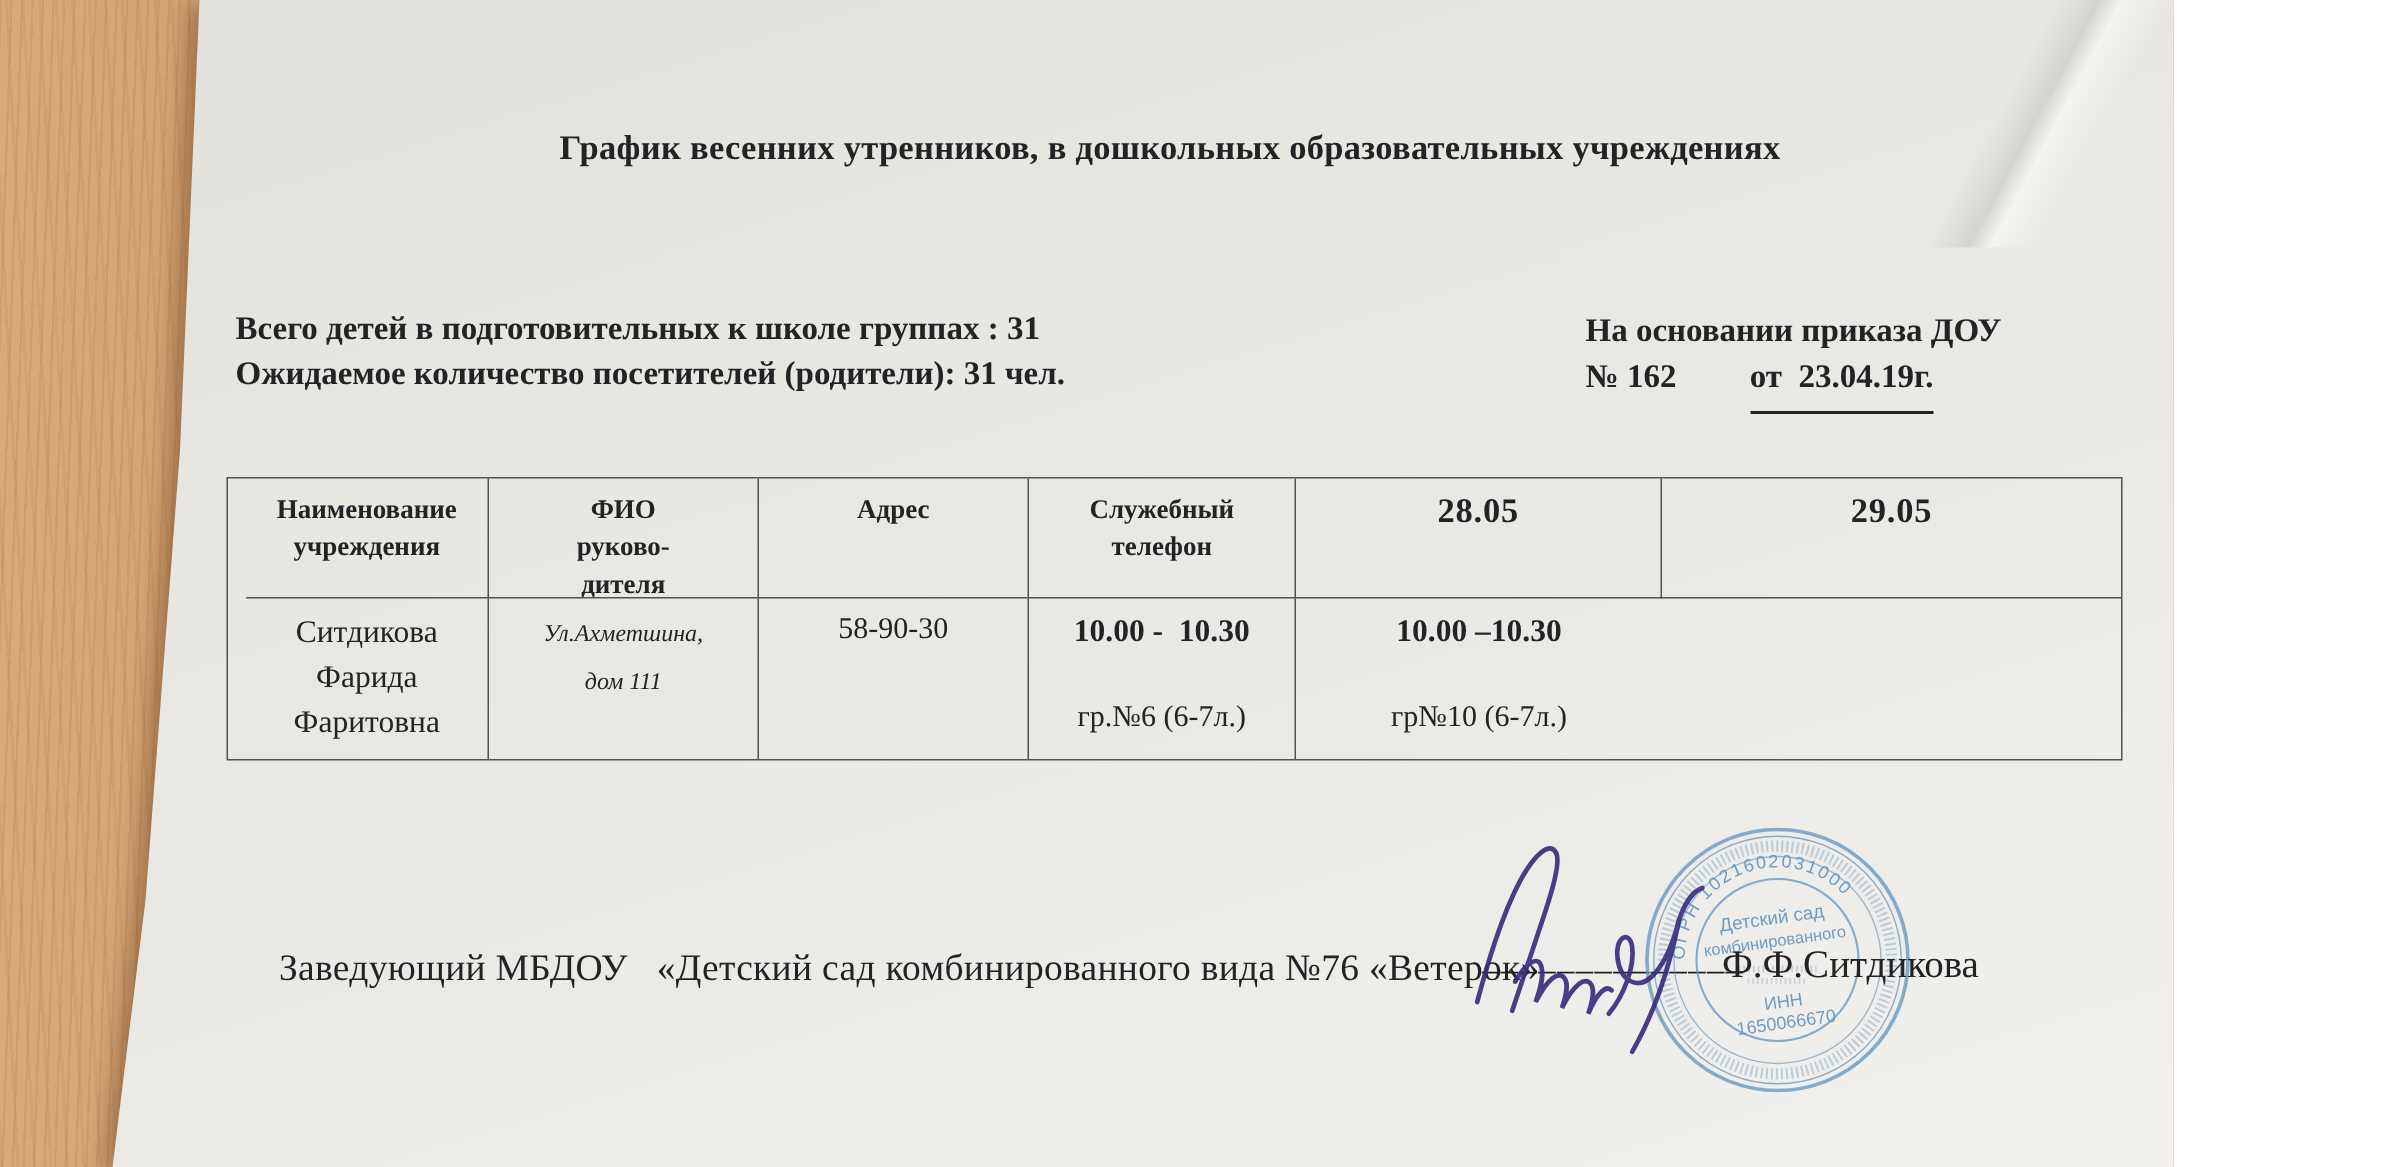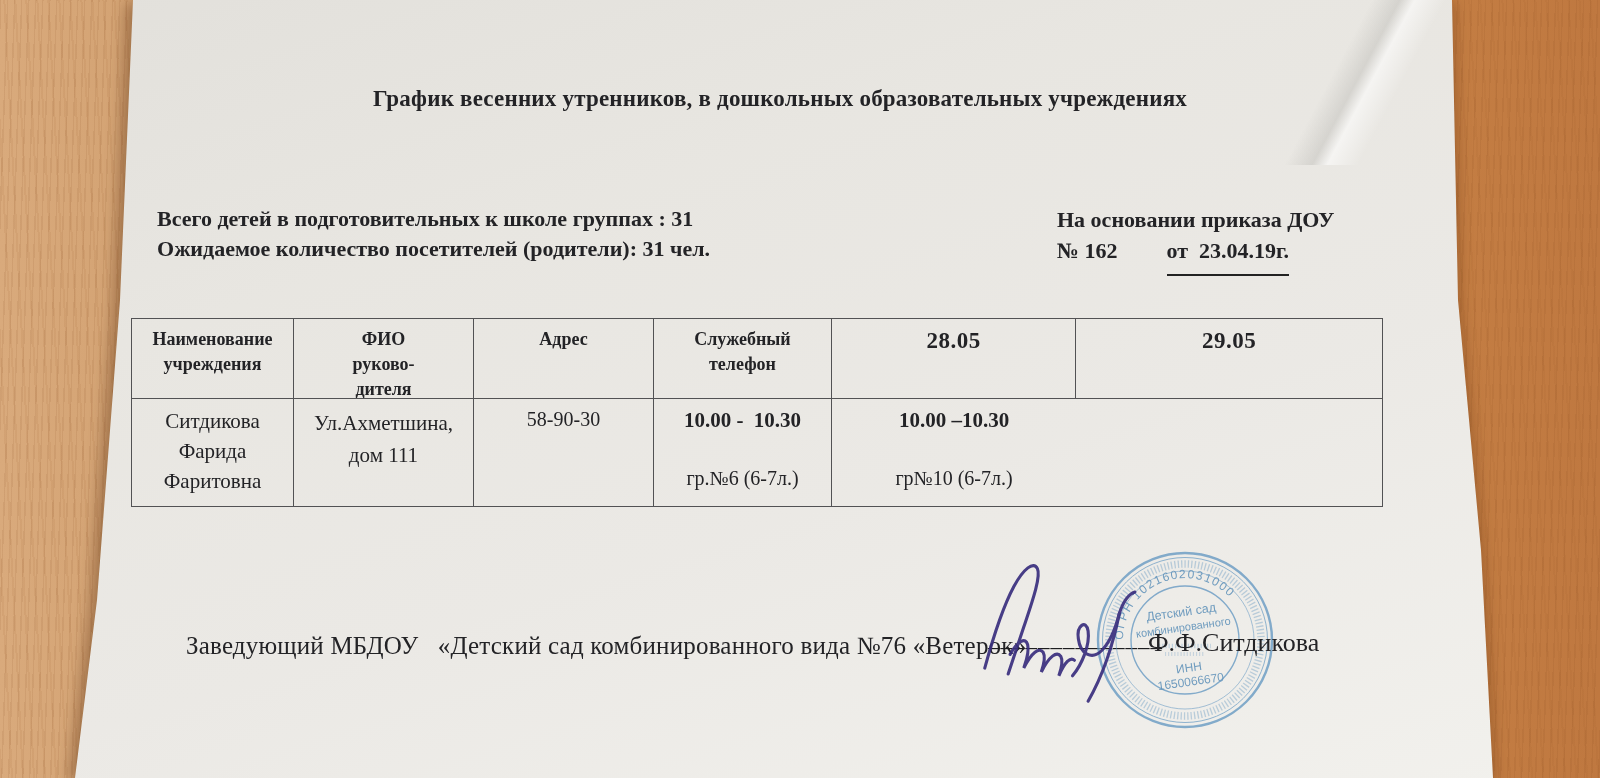--- a/index.html
+++ b/index.html
@@ -1,16 +1,16 @@
 <!DOCTYPE html>
 <html><head>
 <meta charset="utf-8">
 <style>
   html,body{margin:0;padding:0;}
-  .stage{position:relative;width:1600px;height:778px;overflow:hidden;
+  .stage{position:relative;width:1449px;height:778px;overflow:hidden;
          font-family:"Liberation Serif","DejaVu Serif",serif;color:#232326;}
   
   .desk{position:absolute;inset:0;
     background:
       repeating-linear-gradient(92deg, rgba(125,65,22,0.10) 0 1.5px, rgba(0,0,0,0) 1.5px 7px),
       repeating-linear-gradient(87deg, rgba(150,85,35,0.09) 0 2px, rgba(0,0,0,0) 2px 11px),
       linear-gradient(90deg,#d9aa7c 0%,#d2a171 10%,#c9884e 28%,#cd8d54 55%,#c57f44 88%,#bf7840 100%);}
   
   .paper-shadow{position:absolute;inset:0;
     filter:drop-shadow(-7px 3px 7px rgba(90,45,15,0.35)) drop-shadow(5px 2px 6px rgba(90,45,15,0.22));}
@@ -24,34 +24,34 @@
   .prel{white-space:pre-line;}
   
   .title{left:150px;top:84px;width:1260px;text-align:center;font-weight:bold;
          font-size:23px;line-height:30px;letter-spacing:.2px;}
   
   .summary{left:157px;top:204px;font-size:22px;font-weight:bold;line-height:30px;}
   .order{left:1057px;top:204px;font-size:22px;font-weight:bold;line-height:31px;}
   .order .num{display:inline-block;min-width:104px;}
   .order .date{border-bottom:2px solid #222;padding-bottom:11px;}
   
-  .tbl{left:131px;top:318px;display:grid;
+  .tbl{left:151px;top:318px;display:grid;
        grid-template-columns:162px 180px 180px 178px 244px 306px;
        grid-template-rows:80px 107px;
-       border:1.5px solid #525254;background:transparent;}
+       border:1.5px solid #525254;background:transparent;padding-left:12px;}
   .cell{border-right:1.2px solid #525254;border-bottom:1.2px solid #525254;
         display:flex;flex-direction:column;align-items:center;justify-content:flex-start;
         text-align:center;overflow:hidden;}
   .cell.lastcol{border-right:none;}
   .cell.lastrow{border-bottom:none;}
   .hc{font-weight:bold;font-size:18px;line-height:25px;padding-top:8px;}
   .hd{font-weight:bold;font-size:23px;padding-top:9px;letter-spacing:.5px;}
   .inst{font-size:21px;line-height:26px;padding-top:4px;}
   .dir{font-size:21px;line-height:30px;padding-top:7px;}
-  .addr{font-size:21px;line-height:32px;padding-top:8px;}
+  .addr{font-size:16px;line-height:32px;padding-top:8px;font-style:italic;}
   .phone{font-size:20px;padding-top:9px;}
   .time{font-size:21px;font-weight:bold;padding-top:9px;}
   .group{font-size:20px;line-height:27px;margin-top:32px;}
   
   .fcaption{left:186px;top:632px;font-size:25px;letter-spacing:.2px;}
   .sigline{left:988px;top:626px;font-size:23px;letter-spacing:1px;color:#1d1d1f;}
   .signame{left:1148px;top:628px;font-size:26px;z-index:7;}
   .stamp{left:1091px;top:546px;width:188px;height:188px;z-index:5;filter:blur(0.4px);opacity:.88;}
   .signature{left:975px;top:552px;width:195px;height:158px;z-index:6;}
 </style>

